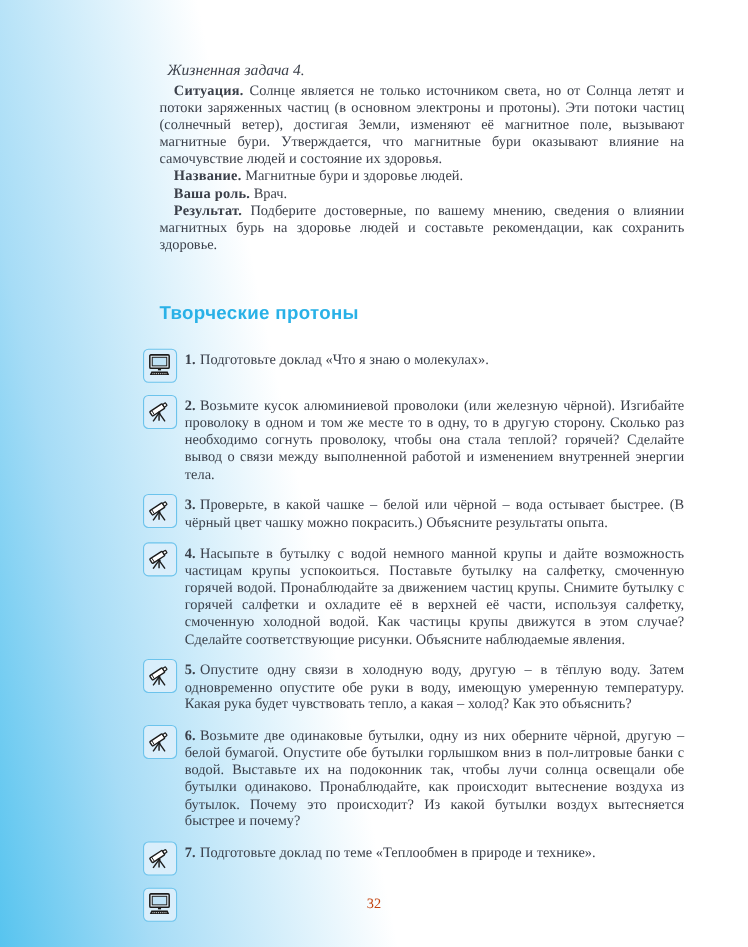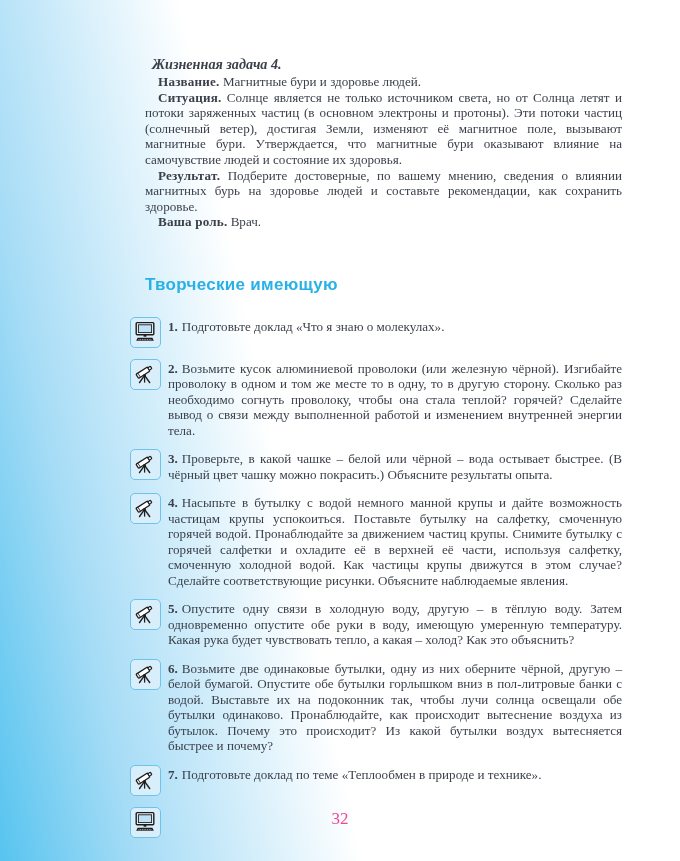--- a/index.html
+++ b/index.html
@@ -8,21 +8,21 @@
     background: linear-gradient(78deg, #57c4ef 0%, #a6dcf6 16%, #ffffff 42%);
     font-family: "Liberation Serif", "DejaVu Serif", serif;
     color: #3a3f49;
   }
   .content {
     position: absolute; top: 0; left: 0; right: 0; bottom: 0;
     padding: 56px 58px 0 145px;
     box-sizing: border-box;
   }
   .lt-title {
-    font-weight: bold; font-style: italic;
+    font-weight: normal; font-style: italic;
     font-size: 14.2px; line-height: 17px;
     text-indent: 7px; margin: 0 0 1px 0;
   }
   p.lt {
     margin: 0; text-align: justify; text-indent: 13px;
     font-size: 13.1px; line-height: 15.6px;
   }
   p.lt b { letter-spacing: 0.2px; }
   .section-heading {
     margin: 45px 0 0 0;
@@ -40,36 +40,36 @@
   .task-icon svg { display: none; width: 24px; height: 24px; }
   .task-icon[data-icon="computer"] svg.computer { display: block; }
   .task-icon[data-icon="telescope"] svg.telescope { display: block; }
   .task-text {
     flex: 1; text-align: justify;
     font-size: 13.1px; line-height: 15.5px; padding-top: 3px;
   }
   .task-text b { margin-right: 4px; }
   .page-number {
     position: absolute; bottom: 32px; left: 0; width: 100%;
-    text-align: center; font-size: 17px; color: #ec4899;
+    text-align: center; font-size: 13px; color: #c2410c;
   }
 </style>
 </head>
 <body>
 
 <div class="content">
 
   <p class="lt-title">Жизненная задача 4.</p>
 
+  <p class="lt"><b>Ситуация.</b> <span>Солнце является не только источником света, но от Солнца летят и потоки заряженных частиц (в основном электроны и протоны). Эти потоки частиц (солнечный ветер), достигая Земли, изменяют её магнитное поле, вызывают магнитные бури. Утверждается, что магнитные бури оказывают влияние на самочувствие людей и состояние их здоровья.</span></p>
   <p class="lt"><b>Название.</b> <span>Магнитные бури и здоровье людей.</span></p>
-  <p class="lt"><b>Ситуация.</b> <span>Солнце является не только источником света, но от Солнца летят и потоки заряженных частиц (в основном электроны и протоны). Эти потоки частиц (солнечный ветер), достигая Земли, изменяют её магнитное поле, вызывают магнитные бури. Утверждается, что магнитные бури оказывают влияние на самочувствие людей и состояние их здоровья.</span></p>
+  <p class="lt"><b>Ваша роль.</b> <span>Врач.</span></p>
   <p class="lt"><b>Результат.</b> <span>Подберите достоверные, по вашему мнению, сведения о влиянии магнитных бурь на здоровье людей и составьте рекомендации, как сохранить здоровье.</span></p>
-  <p class="lt"><b>Ваша роль.</b> <span>Врач.</span></p>
-
-  <h2 class="section-heading">Творческие имеющую</h2>
+
+  <h2 class="section-heading">Творческие протоны</h2>
 
   <div class="tasks">
 
     <div class="task">
       <span class="task-icon" data-icon="computer">
         <svg class="computer" viewBox="0 0 24 24">
             <rect x="3.2" y="2.6" width="17.6" height="12.2" rx="1" fill="#eaf5fd" stroke="#1c1c1c" stroke-width="1.4"></rect>
             <rect x="5.4" y="4.8" width="13.2" height="7.8" fill="#bfe2f6" stroke="#1c1c1c" stroke-width="0.9"></rect>
             <rect x="10.6" y="14.8" width="2.8" height="1.9" fill="#1c1c1c"></rect>
             <path d="M4.6 17.7 L19.4 17.7 L20.8 20.8 L3.2 20.8 Z" fill="#1c1c1c"></path>

